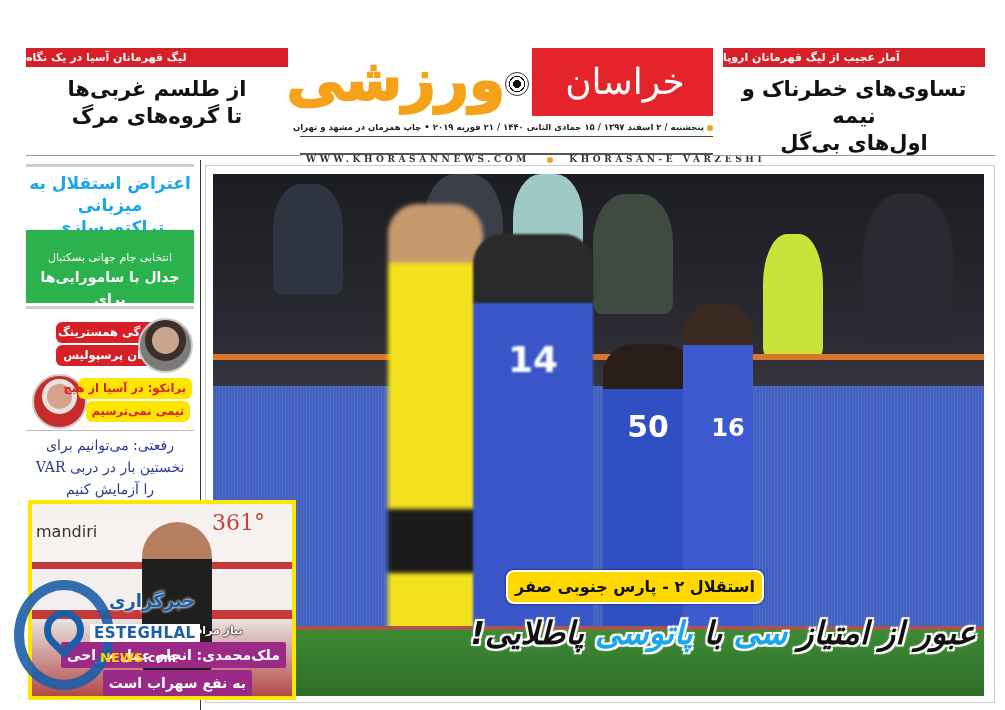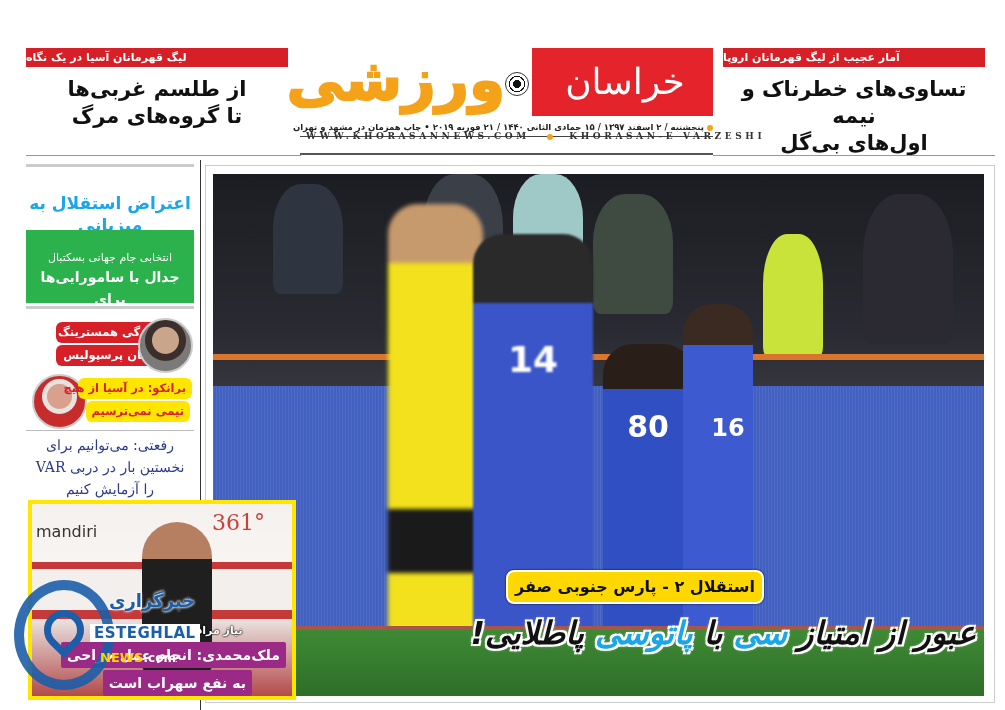--- a/index.html
+++ b/index.html
@@ -48,38 +48,38 @@
 <div class="abs" style="left:300px;top:40px;width:413px;height:115px;">
   <div class="abs mast-red" style="left:232px;top:8px;width:181px;height:68px;"></div>
   <div class="abs" style="left:245px;top:14px;width:160px;height:56px;color:#fff;font-size:36px;text-align:center;line-height:56px;font-family:'DejaVu Serif',serif;">خراسان</div>
   <div class="abs mast-orange" style="left:10px;top:0px;width:195px;height:80px;font-size:58px;line-height:80px;text-align:center;-webkit-text-stroke:2px #f5a21b;">ورزشی</div>
   <div class="abs" style="left:205px;top:32px;width:24px;height:24px;border-radius:50%;background:radial-gradient(circle at 50% 50%,#111 0 4px,#fff 4px 7px,#111 7px 8px,#fff 8px);border:1px solid #333;"></div>
   <div class="abs dateline" style="right:0;top:82px;">
     <span class="dot"></span>
     <span>پنجشنبه / ۲ اسفند ۱۳۹۷ / ۱۵ جمادی الثانی ۱۴۴۰ / ۲۱ فوریه ۲۰۱۹ • چاپ همزمان در مشهد و تهران</span>
   </div>
   <div class="abs" style="left:0;top:96px;width:413px;height:1px;background:#444;"></div>
-  <div class="abs webline" style="left:6px;top:91px;width:405px;">
+  <div class="abs webline" style="left:6px;top:114px;width:405px;">
     <span>WWW.KHORASANNEWS.COM</span>
     <span class="dot" style="margin:0 10px;"></span>
     <span>KHORASAN-E VARZESHI</span>
   </div>
   <div class="abs rule" style="left:0;top:113px;width:413px;"></div>
 </div>
 
 <div class="abs kicker" style="left:723px;top:48px;width:262px;">آمار عجیب از لیگ قهرمانان اروپا</div>
 <div class="abs headline" style="left:723px;top:76px;width:262px;">
   <div>تساوی‌های خطرناک و نیمه</div>
   <div>اول‌های بی‌گل</div>
 </div>
 <div class="abs" style="left:713px;top:155px;width:282px;height:1px;background:#999;"></div>
 
 <div class="abs" style="left:26px;top:162px;width:168px;height:548px;">
   <div class="abs" style="left:0;top:2px;width:168px;height:3px;background:#ccc;"></div>
-  <div class="abs side-blue" style="left:0;top:10px;width:168px;margin-top:20px;">
+  <div class="abs side-blue" style="left:0;top:10px;width:168px;">
     <div>اعتراض استقلال به</div>
     <div>میزبانی تراکتورسازی</div>
   </div>
   <div class="abs green-box" style="left:0;top:68px;width:168px;height:73px;">
     <div style="font-size:11px;line-height:16px;padding-top:20px;">انتخابی جام جهانی بسکتبال</div>
     <div style="font-size:14px;font-weight:bold;line-height:22px;">جدال با سامورایی‌ها برای</div>
     <div style="font-size:14px;font-weight:bold;line-height:22px;">حضور در چین</div>
   </div>
   <div class="abs" style="left:0;top:144px;width:168px;height:3px;background:#ccc;"></div>
 
@@ -110,21 +110,21 @@
     <div class="fan" style="left:550px;top:60px;width:60px;height:125px;background:#c9e33a;"></div>
     <div class="fan" style="left:650px;top:20px;width:90px;height:150px;background:#2b2a33;"></div>
     <div class="rail" style="left:0;top:180px;width:771px;"></div>
     <div class="board" style="left:0;top:212px;width:771px;height:240px;"></div>
 
     <div class="player" style="left:175px;top:30px;width:95px;height:492px;background:linear-gradient(180deg,#c79a6e 0 12%,#f2e11c 12% 62%,#1a1a1a 62% 75%,#f2e11c 75%);filter:blur(2px);"></div>
     <div class="player" style="left:260px;top:60px;width:120px;height:462px;background:linear-gradient(180deg,#2a2a2a 0 15%,#3a55c8 15%);filter:blur(1px);">
       <div style="color:#fff;font-size:36px;font-weight:bold;text-align:center;margin-top:105px;direction:ltr;">14</div>
     </div>
     <div class="player" style="left:390px;top:170px;width:90px;height:300px;background:linear-gradient(180deg,#2a1e18 0 15%,#2f4fc2 15%);">
-      <div style="color:#fff;font-size:30px;font-weight:bold;text-align:center;margin-top:65px;direction:ltr;">80</div>
+      <div style="color:#fff;font-size:30px;font-weight:bold;text-align:center;margin-top:65px;direction:ltr;">50</div>
     </div>
     <div class="player" style="left:470px;top:130px;width:70px;height:340px;background:linear-gradient(180deg,#3a2a22 0 12%,#3d5ad0 12%);">
       <div style="color:#fff;font-size:24px;font-weight:bold;text-align:center;margin-top:110px;direction:ltr;padding-left:20px;">16</div>
     </div>
 
     <div class="abs" style="left:0;top:452px;width:771px;height:70px;background:linear-gradient(180deg,#a8564a 0 6%,#3e8a34 6%,#2e6e28 100%);"></div>
   </div>
 
   <div class="abs score-badge" style="left:300px;top:404px;width:258px;height:34px;">استقلال ۲ - پارس جنوبی صفر</div>
 

